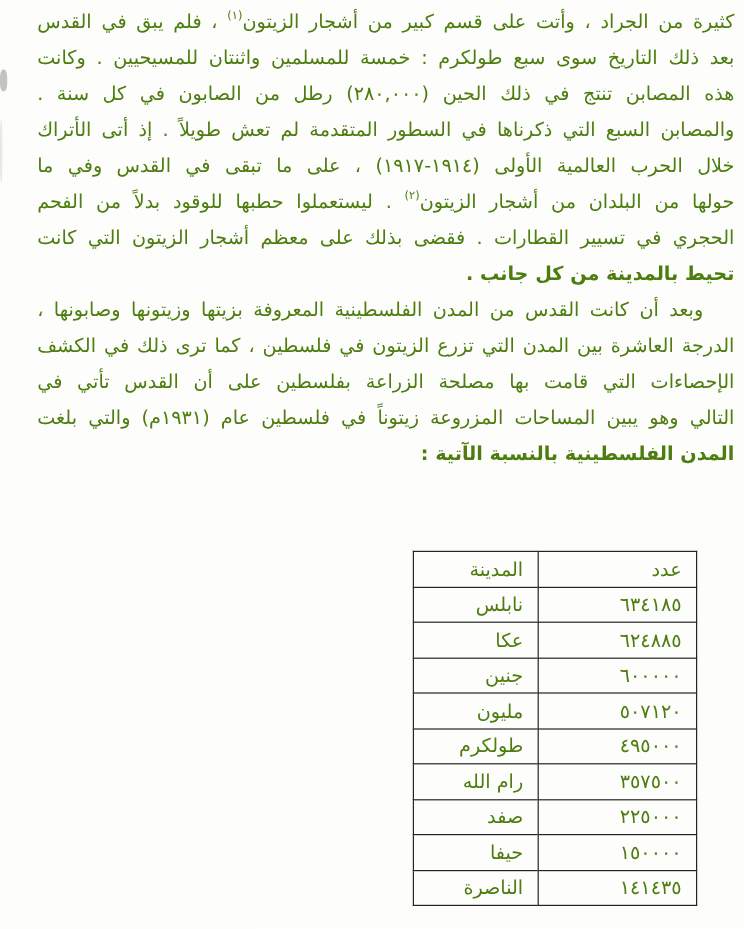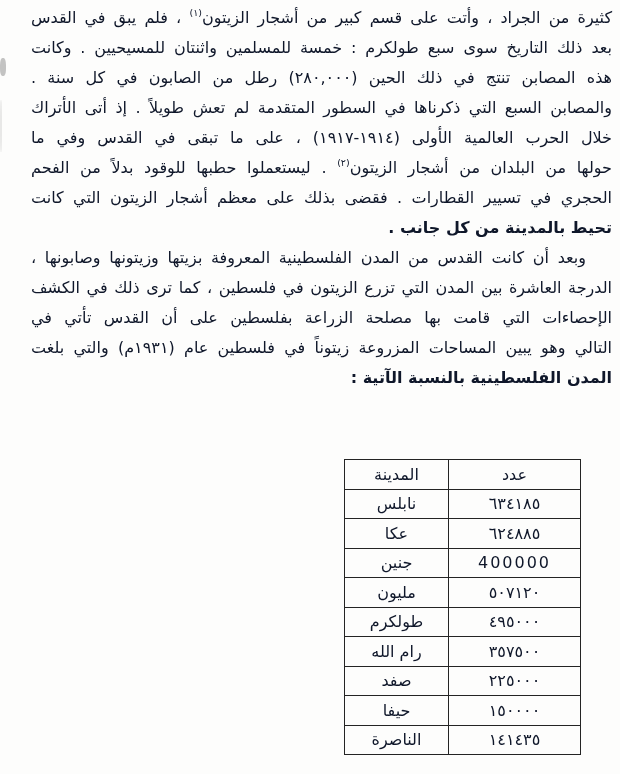--- a/index.html
+++ b/index.html
@@ -6,21 +6,21 @@
   body{
     width:620px;height:774px;
     background:#ffffff;
     font-family:"DejaVu Sans", sans-serif;
     overflow:hidden;
   }
   .page{
     position:relative;
     width:620px;height:774px;
     background:#fdfdfc;
-    color:#0f172a;
+    color:#4d7c0f;
     overflow:hidden;
   }
   
   .text-block{
     position:absolute;
     top:3px;
     right:8px;
     left:31px;
     direction:rtl;
     unicode-bidi:embed;
@@ -54,26 +54,26 @@
     top:459px;
     right:39px;
     direction:rtl;
   }
   table.census{
     border-collapse:collapse;
     table-layout:fixed;
   }
   table.census th, table.census td{
     border:1.6px solid #242424;
-    text-align:center;
+    text-align:right;
     vertical-align:middle;
     font-weight:normal;
     font-size:16px;
     height:28.5px;
-    padding:0 0;
+    padding:0 12px;
     overflow:hidden;
   }
   .col-count{width:132px;}
   .col-city{width:104px;}
   td.count-cell{
     letter-spacing:2px;
     font-size:15.5px;
   }
   
   .artifact{
@@ -128,21 +128,21 @@
       <tbody>
           <tr>
             <td class="count-cell">٦٣٤١٨٥</td>
             <td class="city-cell">نابلس</td>
           </tr>
           <tr>
             <td class="count-cell">٦٢٤٨٨٥</td>
             <td class="city-cell">عكا</td>
           </tr>
           <tr>
-            <td class="count-cell">400000</td>
+            <td class="count-cell">٦٠٠٠٠٠</td>
             <td class="city-cell">جنين</td>
           </tr>
           <tr>
             <td class="count-cell">٥٠٧١٢٠</td>
             <td class="city-cell">مليون</td>
           </tr>
           <tr>
             <td class="count-cell">٤٩٥٠٠٠</td>
             <td class="city-cell">طولكرم</td>
           </tr>

